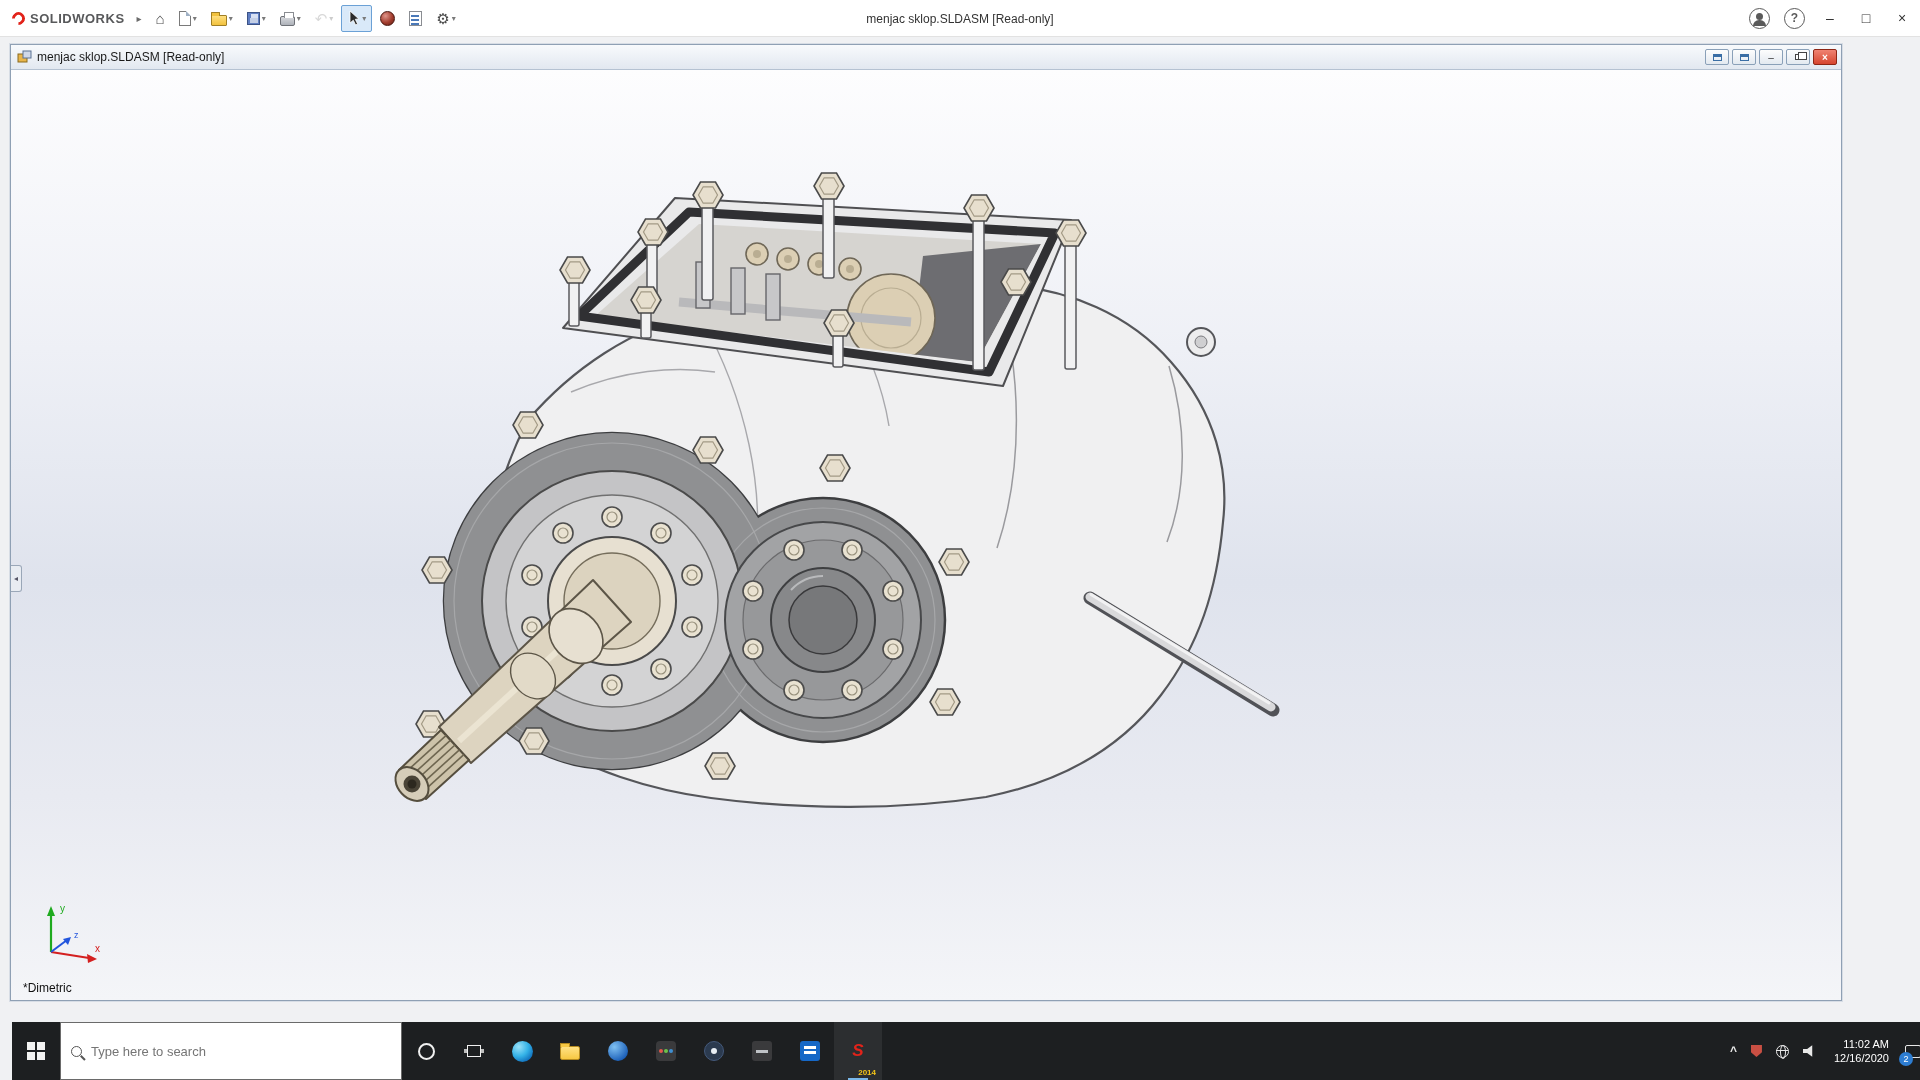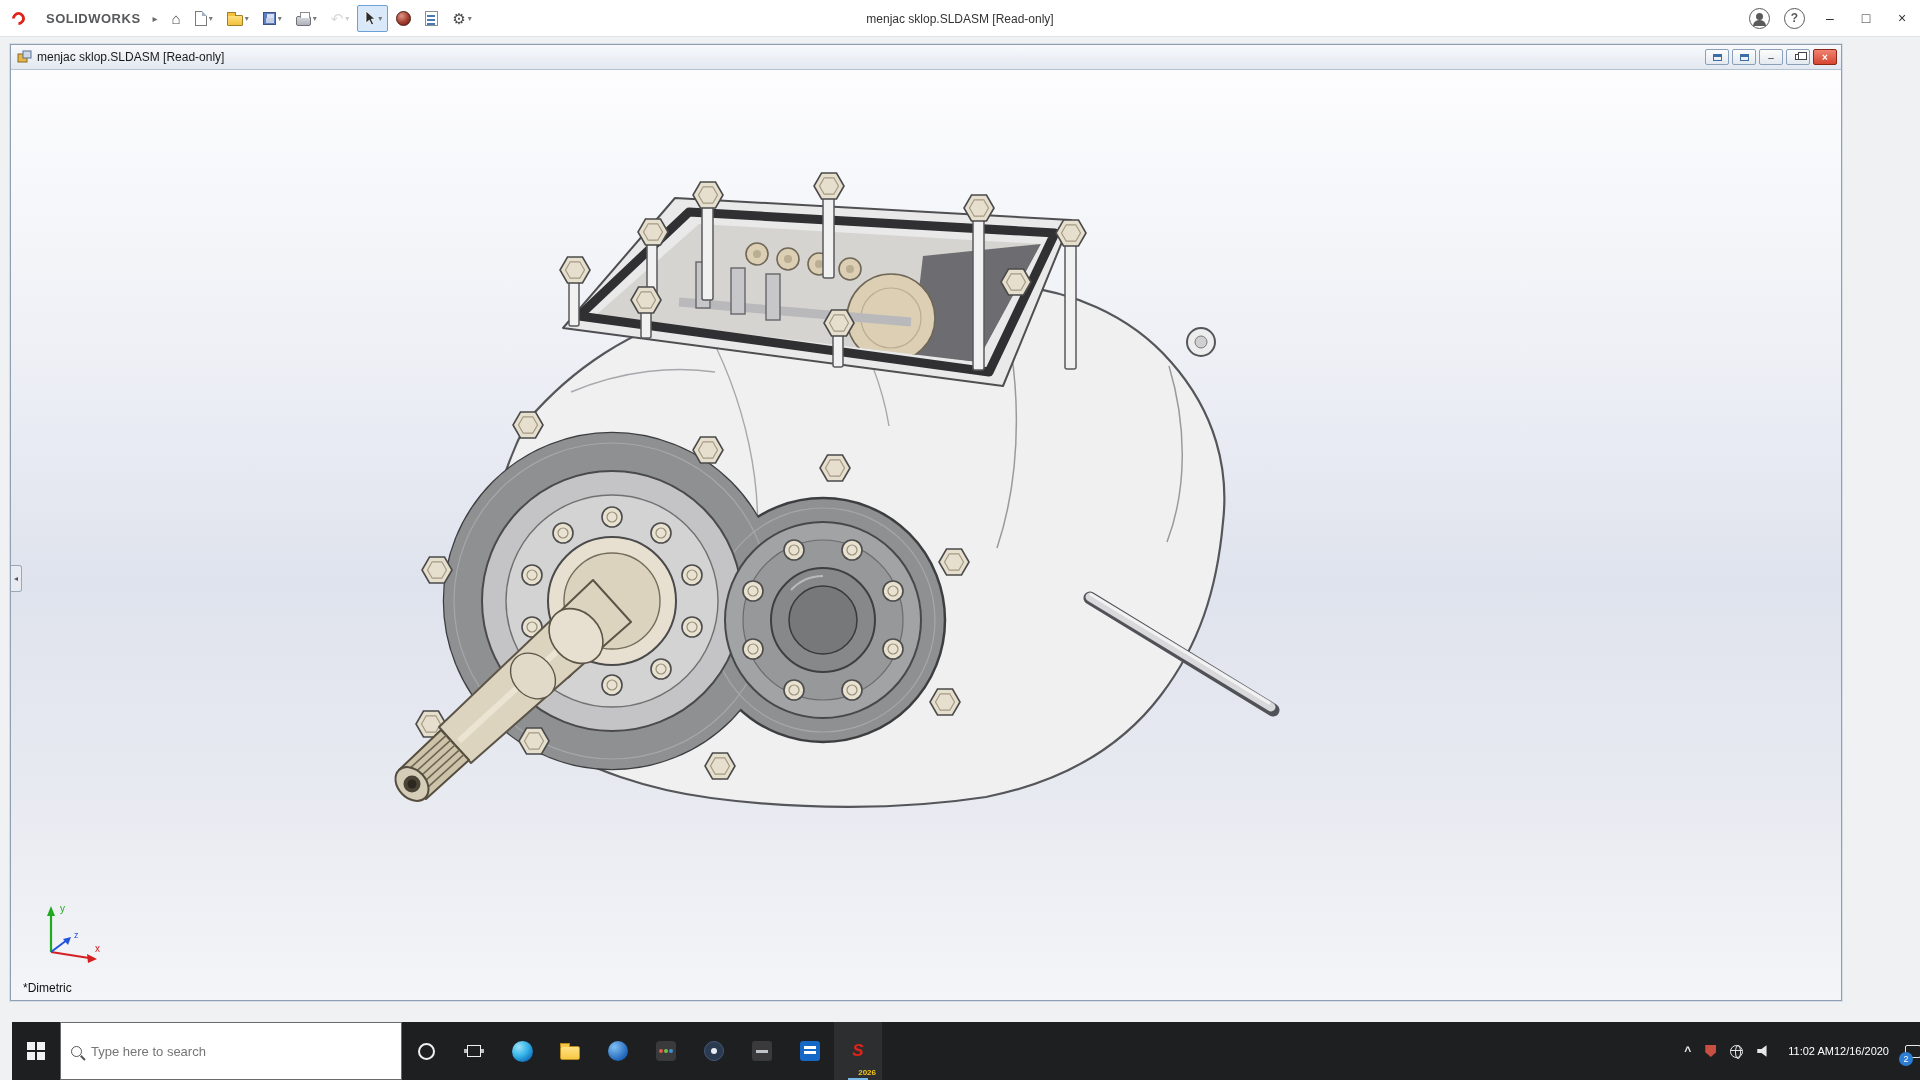--- a/index.html
+++ b/index.html
@@ -2,21 +2,21 @@
 <html><head>
 <meta charset="utf-8">
 <style>
   * { margin:0; padding:0; box-sizing:border-box; }
   html,body { width:1920px; height:1080px; overflow:hidden;
     font-family:"Liberation Sans", sans-serif; background:#f0f1f3; }
 
   
   .app-titlebar { position:absolute; top:0; left:0; width:1920px; height:37px;
     background:#ffffff; border-bottom:1px solid #e2e2e2; display:flex; align-items:center; z-index:30; }
-  .brand { display:flex; align-items:center; gap:21px; padding:0 10px 0 12px; }
+  .brand { display:flex; align-items:center; gap:5px; padding:0 10px 0 12px; }
   .logo-mark { width:13px; height:13px; border:3px solid #e2231a; border-radius:50%;
     border-left-color:transparent; transform:rotate(-45deg); }
   .brand-text { font-size:13px; font-weight:bold; color:#58595b; letter-spacing:.5px; }
   .flyout { font-size:10px; color:#6a6a6a; padding:0 8px 0 2px; }
   .tb-icons { display:flex; align-items:center; gap:2px; }
   .tbtn { display:flex; align-items:center; gap:2px; height:27px; padding:0 5px;
     background:transparent; border:1px solid transparent; border-radius:2px; cursor:default; }
   .tbtn.pressed { background:#d9e9f9; border-color:#6ba1d6; }
   .tbtn.disabled { opacity:.38; }
   .dd { font-size:8px; color:#7a7a7a; }
@@ -124,21 +124,21 @@
   .tray-item { height:40px; display:flex; align-items:center; justify-content:center; padding:0 7px; position:relative; }
   .tray-caret { color:#e8e8e8; font-size:12px; font-weight:bold; }
   .shield-ic { width:11px; height:12px; background:#c94f43;
     clip-path:polygon(0 0,100% 0,100% 60%,50% 100%,0 60%); }
   .globe-ic { width:13px; height:13px; border:1.4px solid #e8e8e8; border-radius:50%; position:relative; }
   .globe-ic::before { content:""; position:absolute; top:4.5px; left:-1px; width:12px; height:1.4px; background:#e8e8e8; }
   .globe-ic::after { content:""; position:absolute; top:-1px; left:3.5px; width:4px; height:12px;
     border:1.4px solid #e8e8e8; border-radius:50%; }
   .speaker-ic { width:15px; height:12px; background:#e8e8e8;
     clip-path:polygon(0 33%,28% 33%,62% 2%,62% 98%,28% 67%,0 67%); }
-  .clock { display:flex; flex-direction:row; align-items:flex-end; justify-content:flex-start;
+  .clock { display:flex; flex-direction:column; align-items:flex-end; justify-content:flex-start;
     color:#fff; font-size:11px; line-height:14px; padding:0 9px; }
   .action-ic { width:16px; height:13px; border:1.5px solid #e8e8e8; border-radius:2px; position:relative; }
   .badge { position:absolute; left:1px; bottom:5px; width:14px; height:14px; border-radius:50%;
     background:#2d7dd2; color:#fff; font-size:9px; display:flex; align-items:center; justify-content:center; }
 </style>
 </head>
 <body>
 
 <div class="app-titlebar">
   <div class="brand">
@@ -427,21 +427,21 @@
       <span class="dark-circle-ic"></span>
     </div>
   <div class="tk-btn">
       <span class="dark-square-ic"></span>
     </div>
   <div class="tk-btn">
       <span class="blue-tile-ic"></span>
     </div>
   <div class="tk-btn sw-btn">
     <span class="sw-glyph">S</span>
-    <span class="sw-year">2026</span>
+    <span class="sw-year">2014</span>
   </div>
 
   <div class="tray">
     <div class="tray-item">
         <span class="tray-caret">^</span>
       </div>
     <div class="tray-item">
         <span class="shield-ic"></span>
       </div>
     <div class="tray-item">

